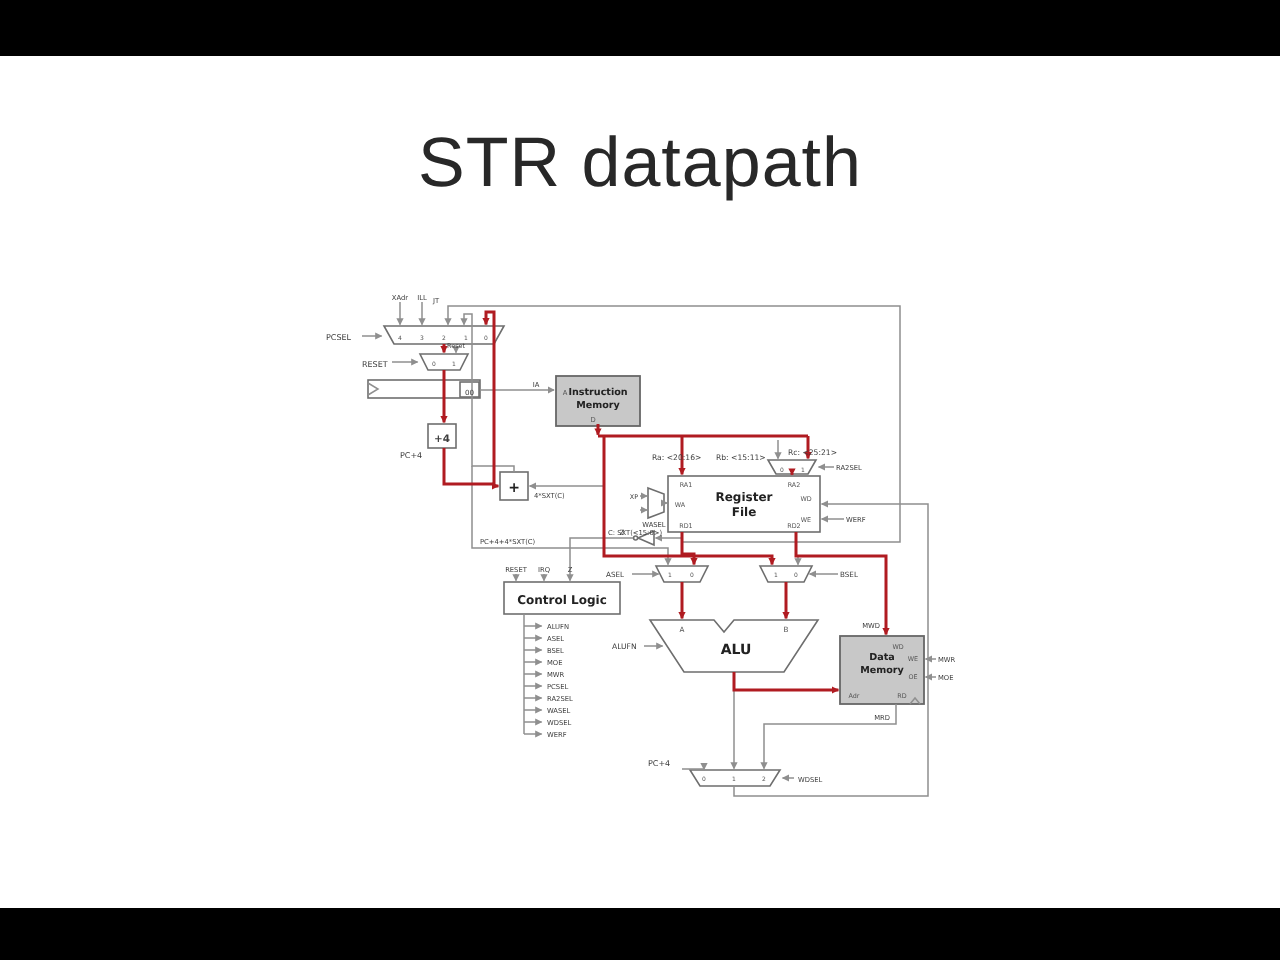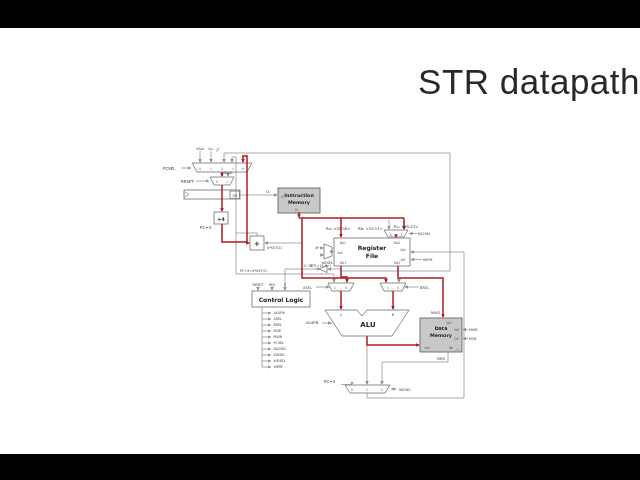--- a/index.html
+++ b/index.html
@@ -1,21 +1,21 @@
 <!DOCTYPE html>
 <html><head>
 <meta charset="utf-8">
 <style>
   html,body{margin:0;padding:0;background:#000;}
   #stage{position:relative;width:640px;height:480px;background:#fff;overflow:hidden;
          font-family:"Liberation Sans",sans-serif;}
   .bar{position:absolute;left:0;width:640px;background:#000;}
   #bar-top{top:0;height:28px;}
   #bar-bottom{top:454px;height:26px;}
-  #title{position:absolute;top:62px;left:0;width:640px;text-align:right;
+  #title{position:absolute;top:62px;left:0;width:640px;text-align:center;
          font-size:35px;color:#282828;letter-spacing:0.5px;}
   #diagram{position:absolute;top:0;left:0;}
   svg text{font-family:"DejaVu Sans",sans-serif;fill:#3d3d3d;}
   .f30{font-size:3px}.f32{font-size:3.2px}.f34{font-size:3.4px}.f36{font-size:3.6px}
   .f38{font-size:3.8px}.f40{font-size:4px}
   .f48{font-size:4.8px;font-weight:bold;fill:#222}
   .f52{font-size:5.2px;font-weight:bold}
   .f60{font-size:6px;font-weight:bold;fill:#222}
   .f70{font-size:7px;font-weight:bold;fill:#222}
   .mid{text-anchor:middle}.end{text-anchor:end}

